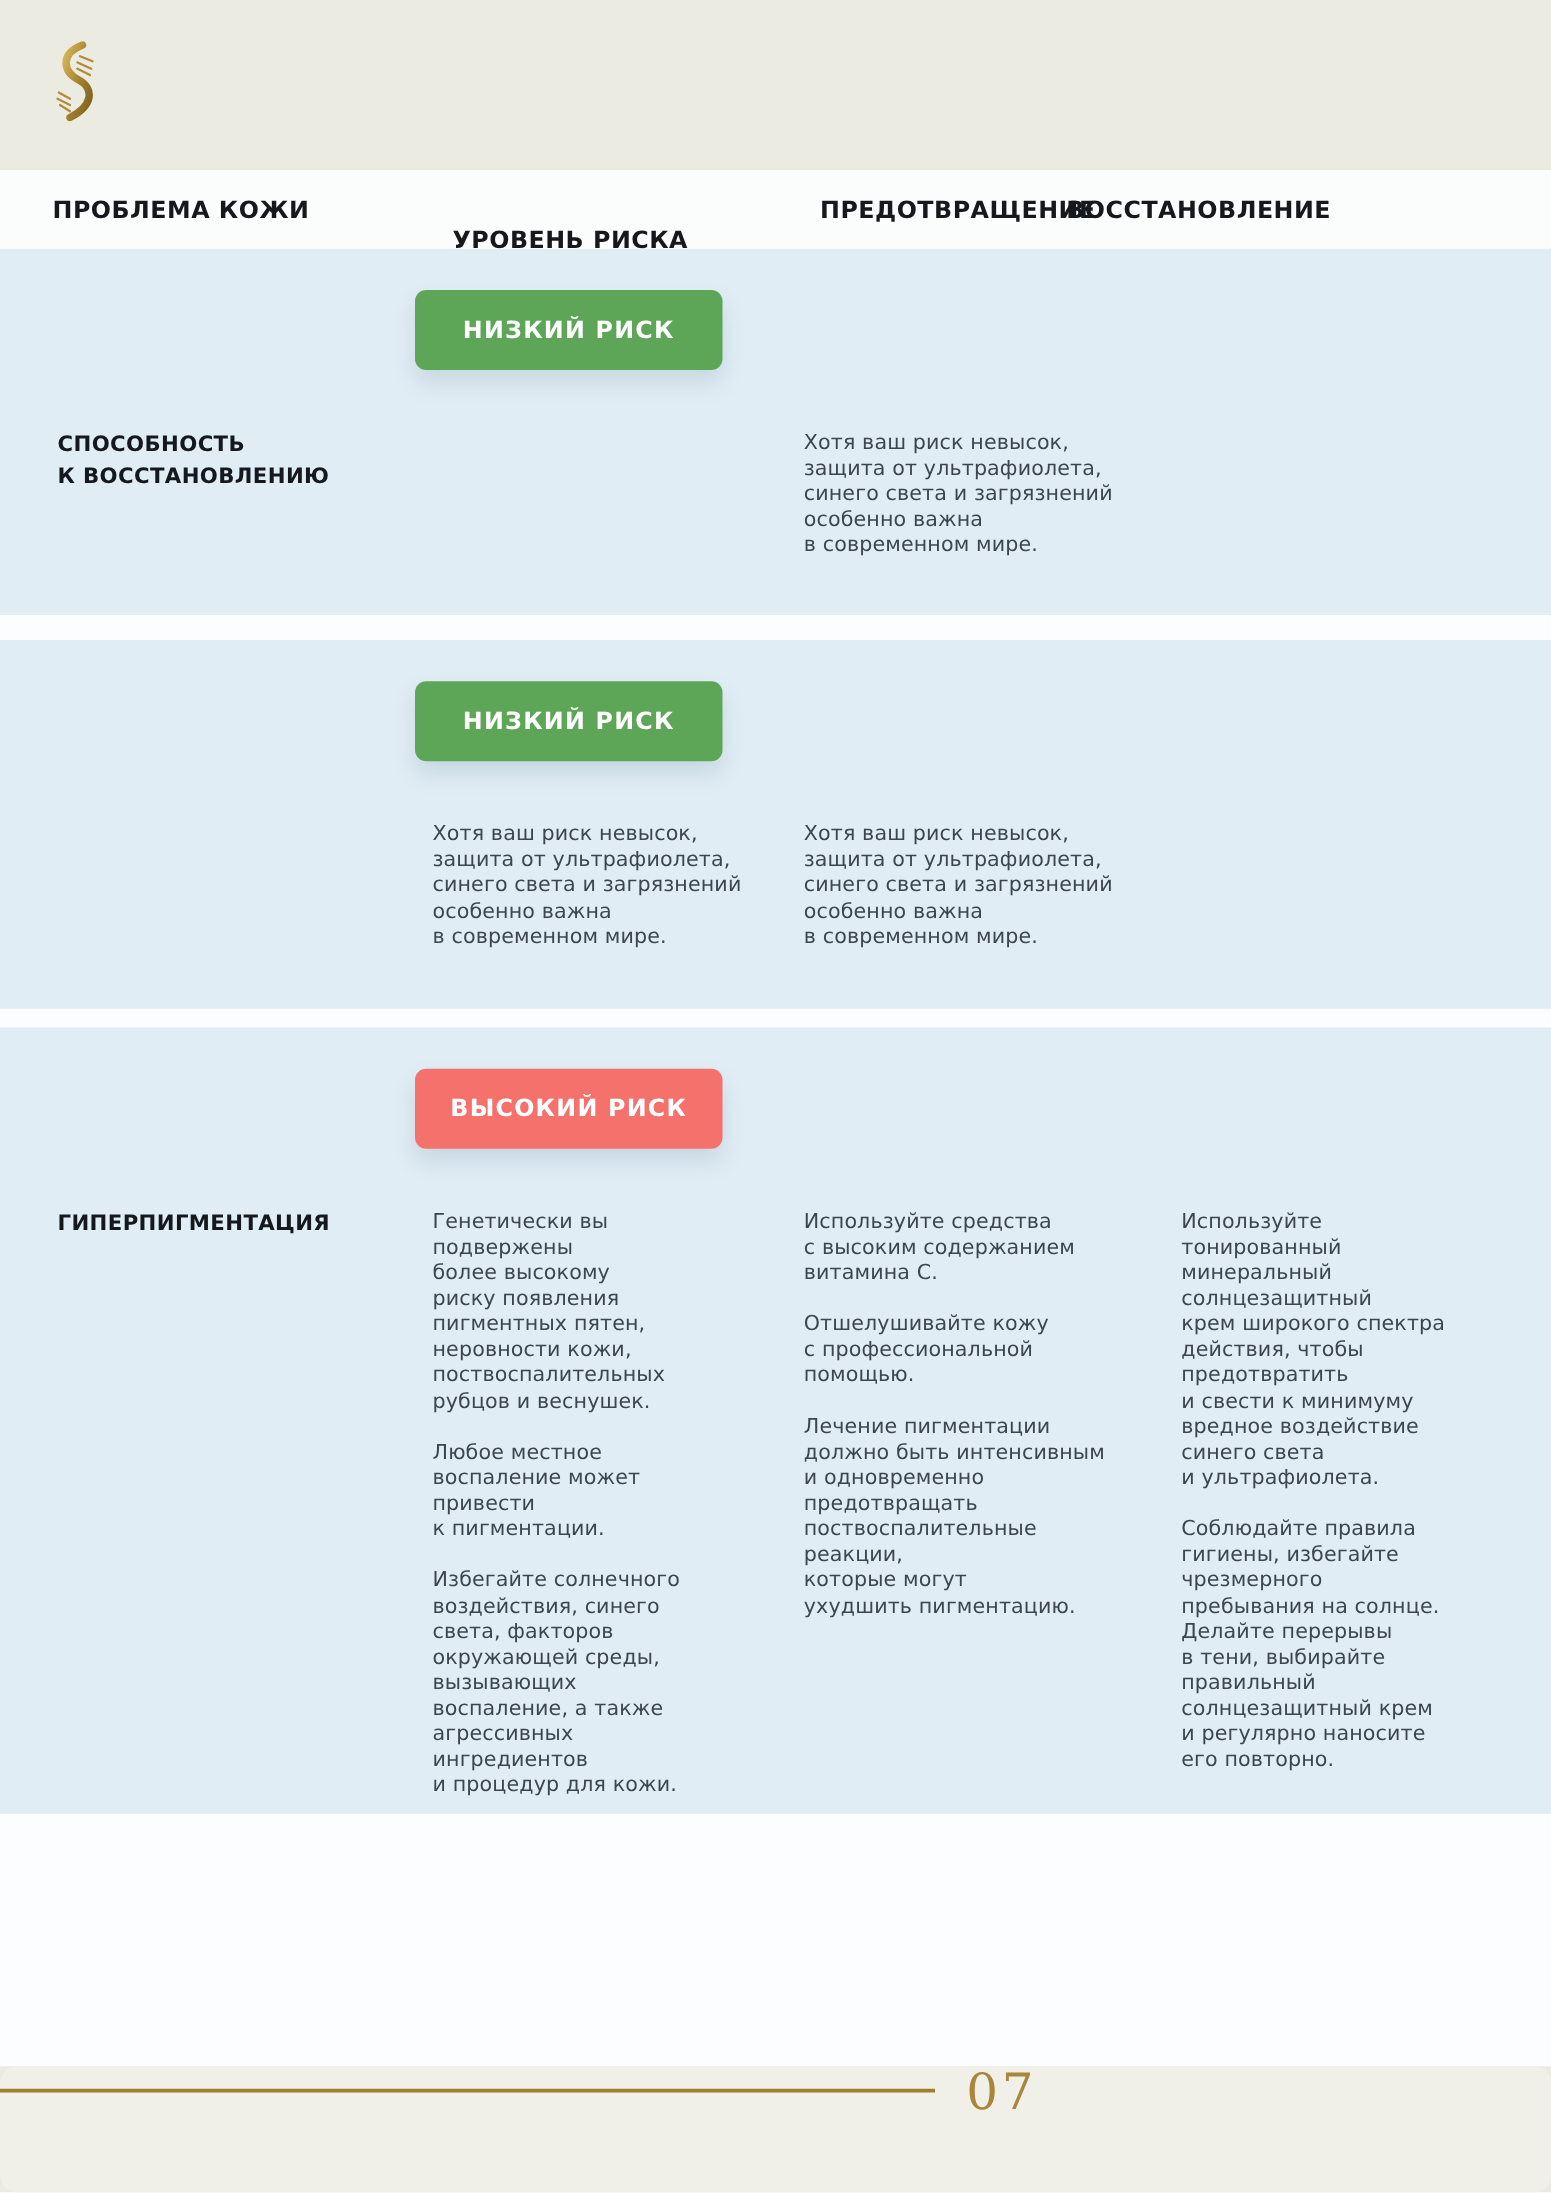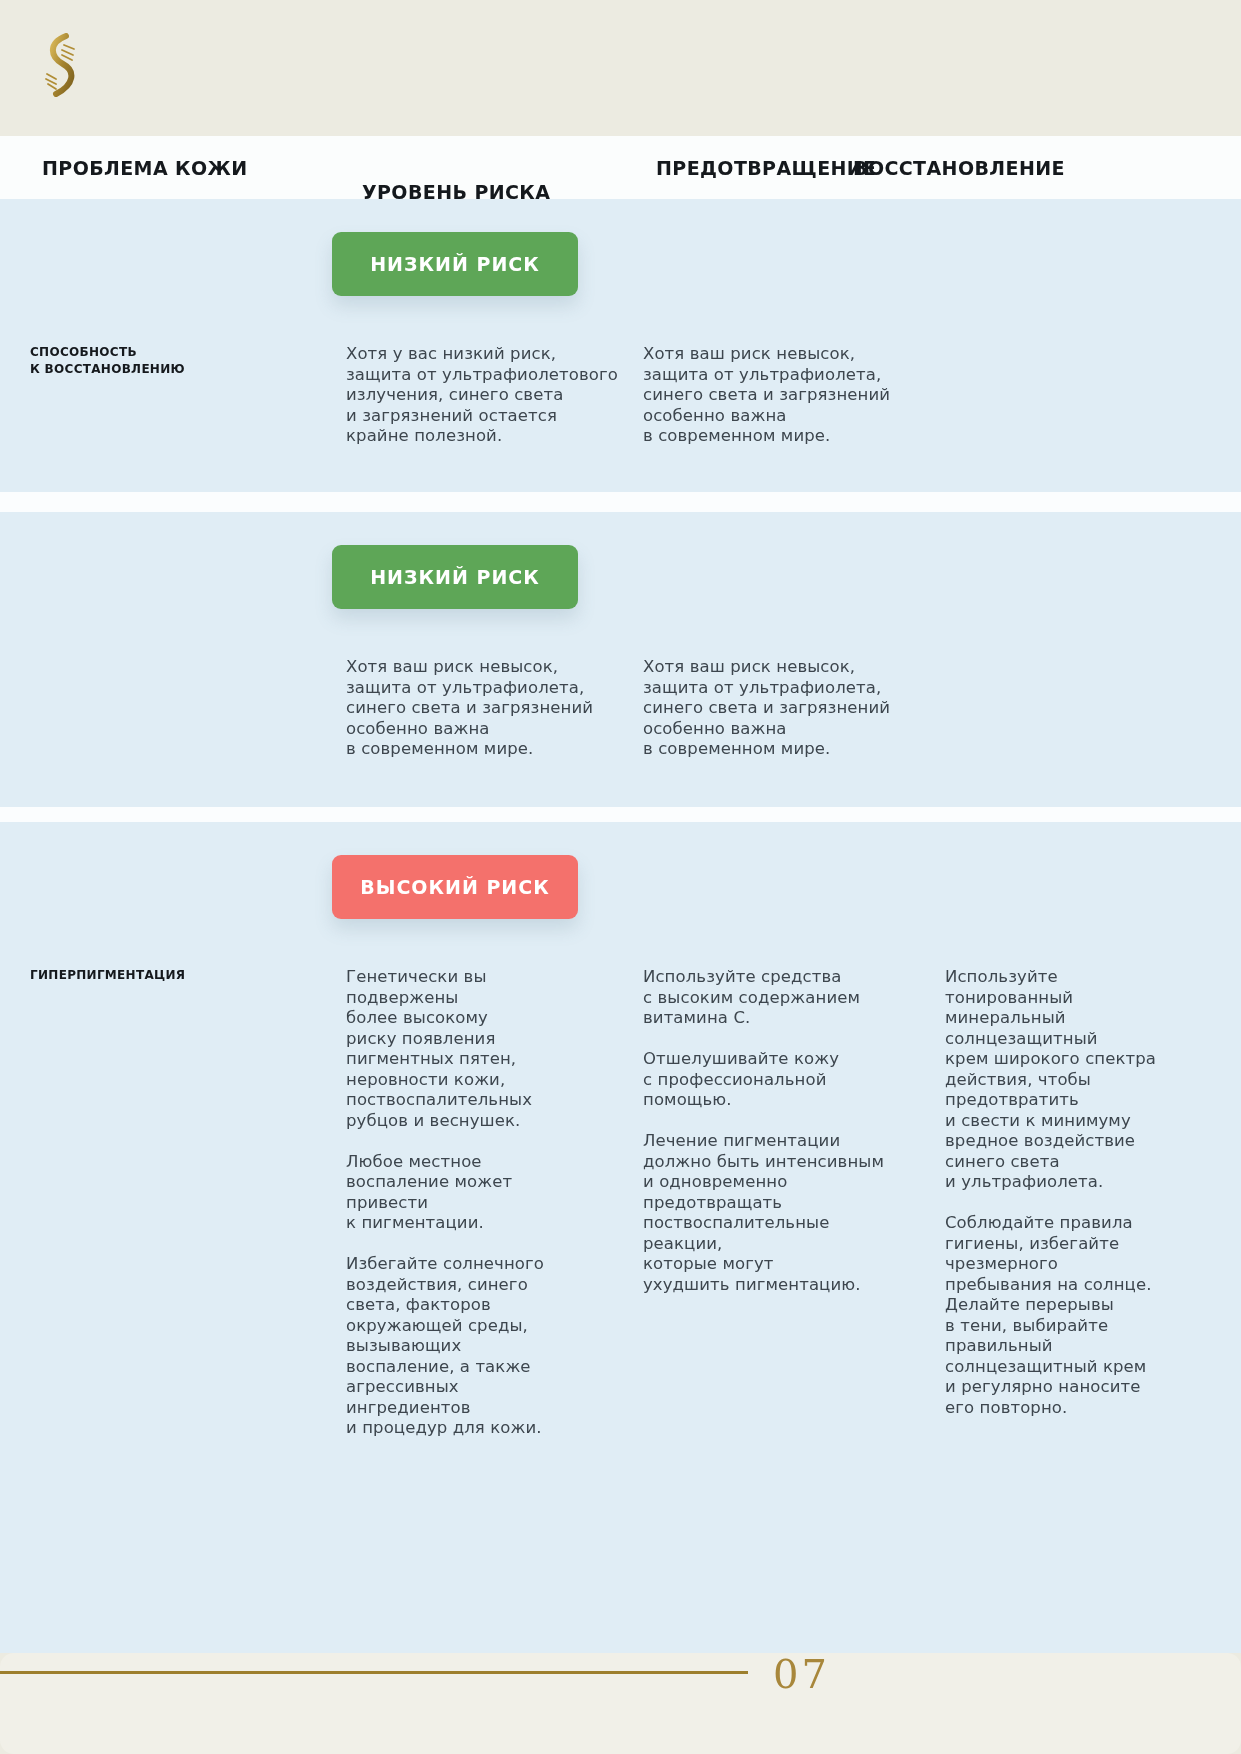--- a/index.html
+++ b/index.html
@@ -45,21 +45,21 @@
   .hl-4 { left: 853px; }
 
   .section {
     position: absolute;
     left: 0;
     width: 100%;
     background: #e0edf5;
   }
   .s1 { top: 199px;  height: 293px; }
   .s2 { top: 512px;  height: 295px; }
-  .s3 { top: 822px;  height: 831px; }
+  .s3 { top: 822px;  height: 629px; }
 
   .badge {
     position: absolute;
     left: 332px; top: 33px;
     width: 246px; height: 64px;
     border-radius: 9px;
     display: flex;
     align-items: center;
     justify-content: center;
     color: #ffffff;
@@ -67,23 +67,23 @@
     font-size: 19px;
     letter-spacing: 1px;
     box-shadow: 0 10px 18px rgba(90,120,140,0.18);
     white-space: nowrap;
   }
   .badge--low  { background: #5ea657; }
   .badge--high { background: #f4716c; }
 
   .row-title {
     position: absolute;
-    left: 30px; top: 145px;
+    left: 46px; top: 145px;
     margin: 0;
-    font-size: 12px;
+    font-size: 17px;
     font-weight: bold;
     line-height: 1.45;
     letter-spacing: 0.3px;
     color: #15191d;
     white-space: pre-line;
     width: 250px;
   }
   .cell {
     position: absolute;
     top: 145px;
@@ -151,25 +151,20 @@
     <div class="header-label hl-1">ПРОБЛЕМА КОЖИ</div>
     <div class="header-label hl-2">УРОВЕНЬ РИСКА</div>
     <div class="header-label hl-3">ПРЕДОТВРАЩЕНИЕ</div>
     <div class="header-label hl-4">ВОССТАНОВЛЕНИЕ</div>
   </div>
 
   <section class="section s1">
     <div class="badge badge--low">НИЗКИЙ РИСК</div>
     <h2 class="row-title">СПОСОБНОСТЬ
 К ВОССТАНОВЛЕНИЮ</h2>
-    <p class="cell c2">Хотя у вас низкий риск,
-защита от ультрафиолетового
-излучения, синего света
-и загрязнений остается
-крайне полезной.</p>
     <p class="cell c3">Хотя ваш риск невысок,
 защита от ультрафиолета,
 синего света и загрязнений
 особенно важна
 в современном мире.</p>
     <p class="cell c4"></p>
   </section>
 
   <section class="section s2">
     <div class="badge badge--low">НИЗКИЙ РИСК</div>

